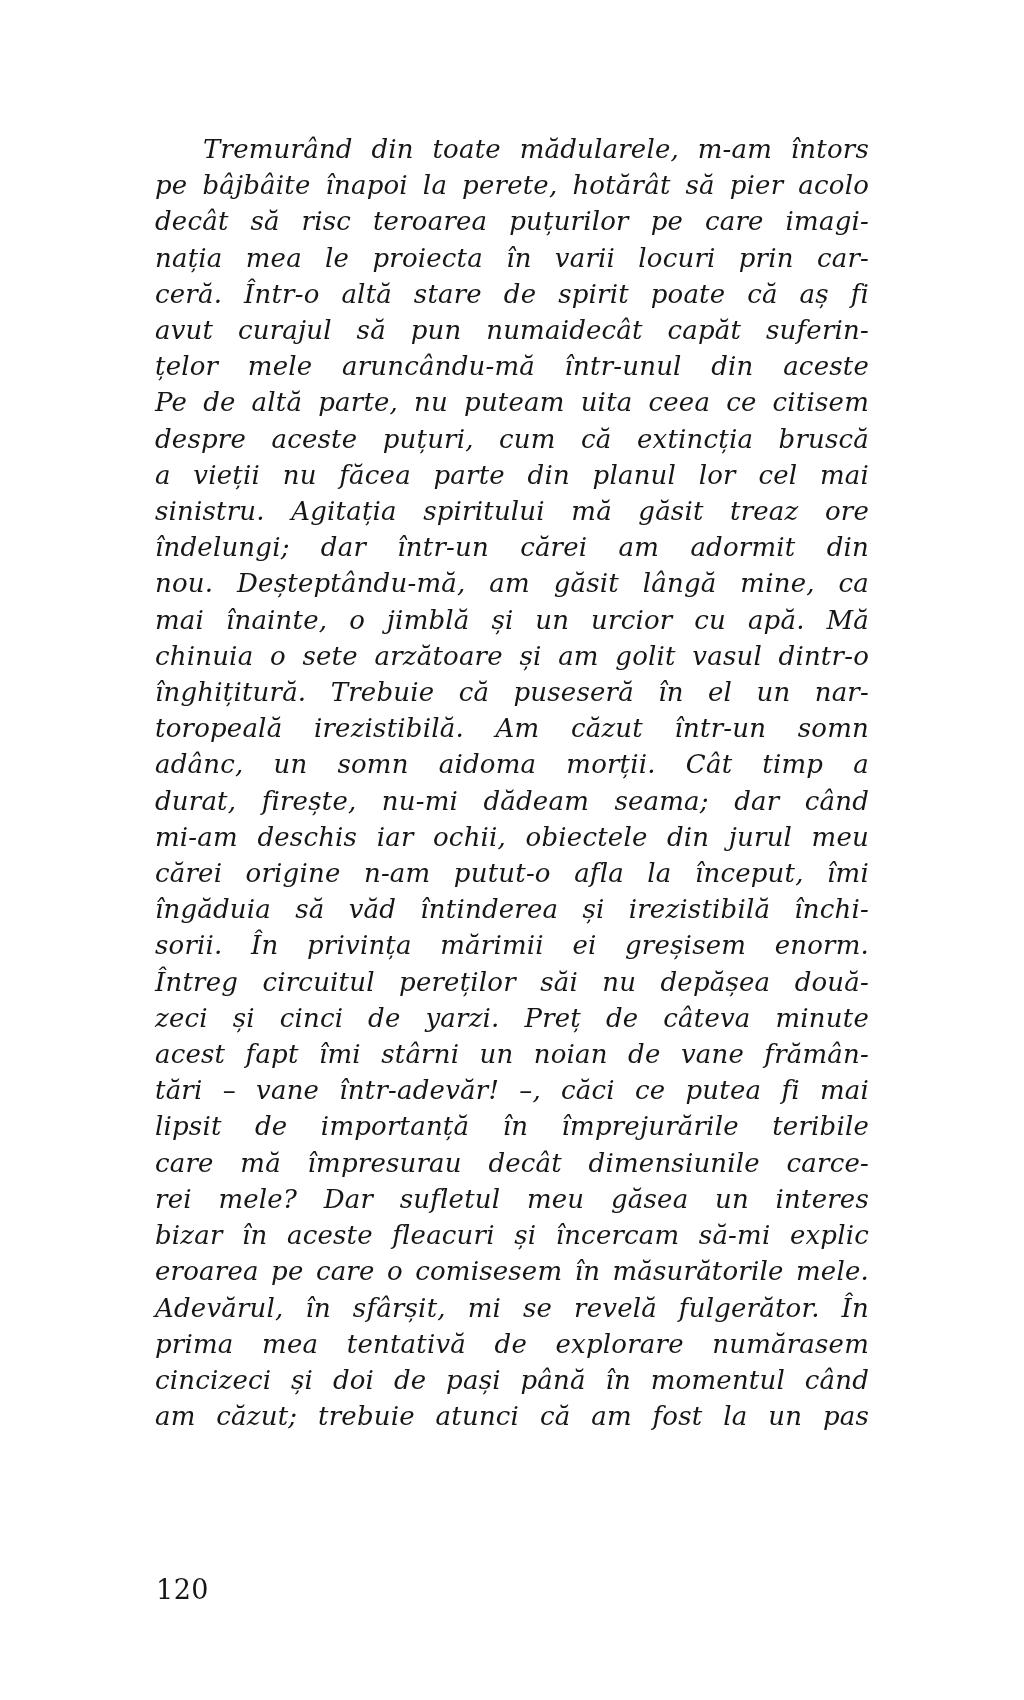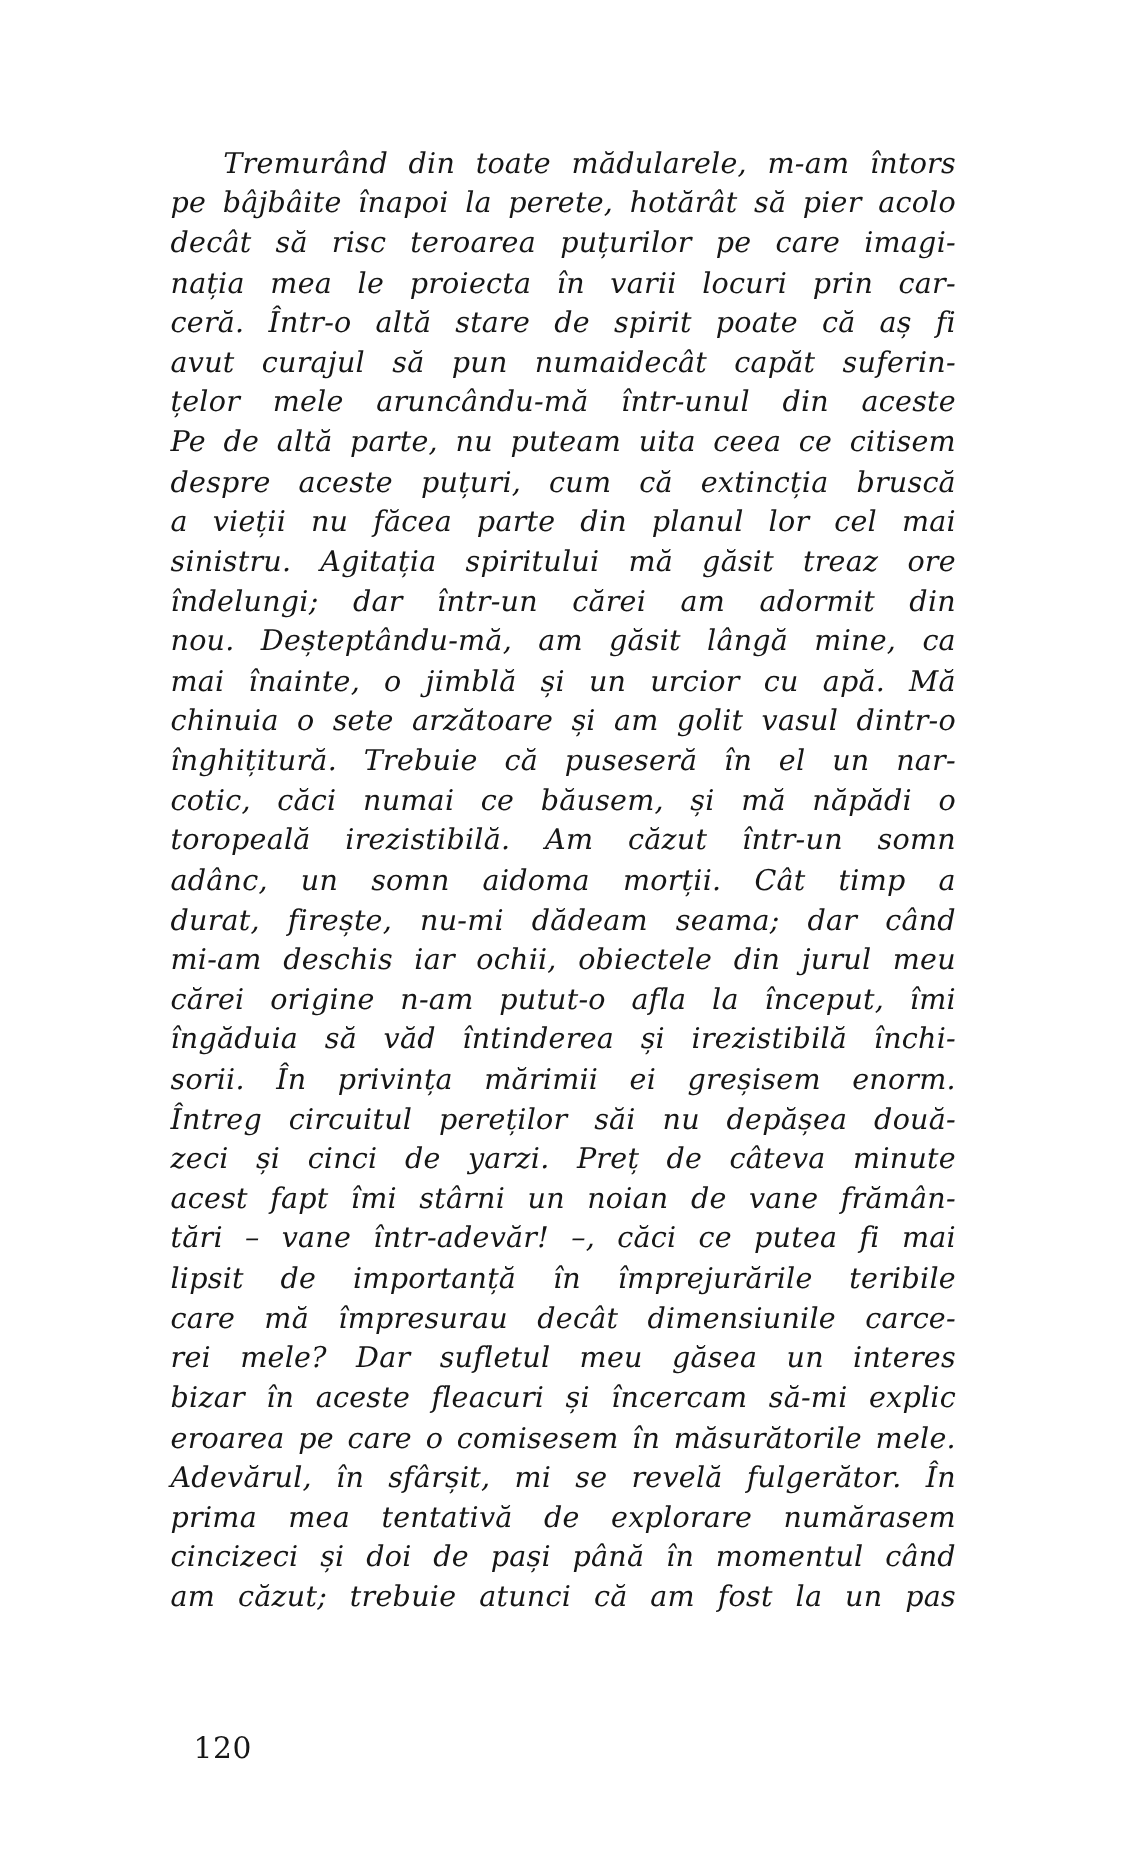--- a/index.html
+++ b/index.html
@@ -38,21 +38,20 @@
   .line.first {
     padding-left: 48px;
   }
   .page-number {
     position: absolute;
     left: 156px;
     top: 1572px;
     font-size: 27px;
     line-height: 36px;
     letter-spacing: 0.5px;
-    margin-left: 20px;
   }
 </style>
 </head>
 <body>
 
 <div class="page">
   <div class="text-block">
       <div class="line first">Tremurând din toate mădularele, m-am întors</div>
       <div class="line">pe bâjbâite înapoi la perete, hotărât să pier acolo</div>
       <div class="line">decât să risc teroarea puțurilor pe care imagi-</div>
@@ -62,21 +61,20 @@
       <div class="line">țelor mele aruncându-mă într-unul din aceste</div>
       <div class="line">Pe de altă parte, nu puteam uita ceea ce citisem</div>
       <div class="line">despre aceste puțuri, cum că extincția bruscă</div>
       <div class="line">a vieții nu făcea parte din planul lor cel mai</div>
       <div class="line">sinistru. Agitația spiritului mă găsit treaz ore</div>
       <div class="line">îndelungi; dar într-un cărei am adormit din</div>
       <div class="line">nou. Deșteptându-mă, am găsit lângă mine, ca</div>
       <div class="line">mai înainte, o jimblă și un urcior cu apă. Mă</div>
       <div class="line">chinuia o sete arzătoare și am golit vasul dintr-o</div>
       <div class="line">înghițitură. Trebuie că puseseră în el un nar-</div>
-      <div class="line">cotic, căci numai ce băusem, și mă năpădi o</div>
       <div class="line">toropeală irezistibilă. Am căzut într-un somn</div>
       <div class="line">adânc, un somn aidoma morții. Cât timp a</div>
       <div class="line">durat, firește, nu-mi dădeam seama; dar când</div>
       <div class="line">mi-am deschis iar ochii, obiectele din jurul meu</div>
       <div class="line">cărei origine n-am putut-o afla la început, îmi</div>
       <div class="line">îngăduia să văd întinderea și irezistibilă închi-</div>
       <div class="line">sorii. În privința mărimii ei greșisem enorm.</div>
       <div class="line">Întreg circuitul pereților săi nu depășea două-</div>
       <div class="line">zeci și cinci de yarzi. Preț de câteva minute</div>
       <div class="line">acest fapt îmi stârni un noian de vane frămân-</div>

